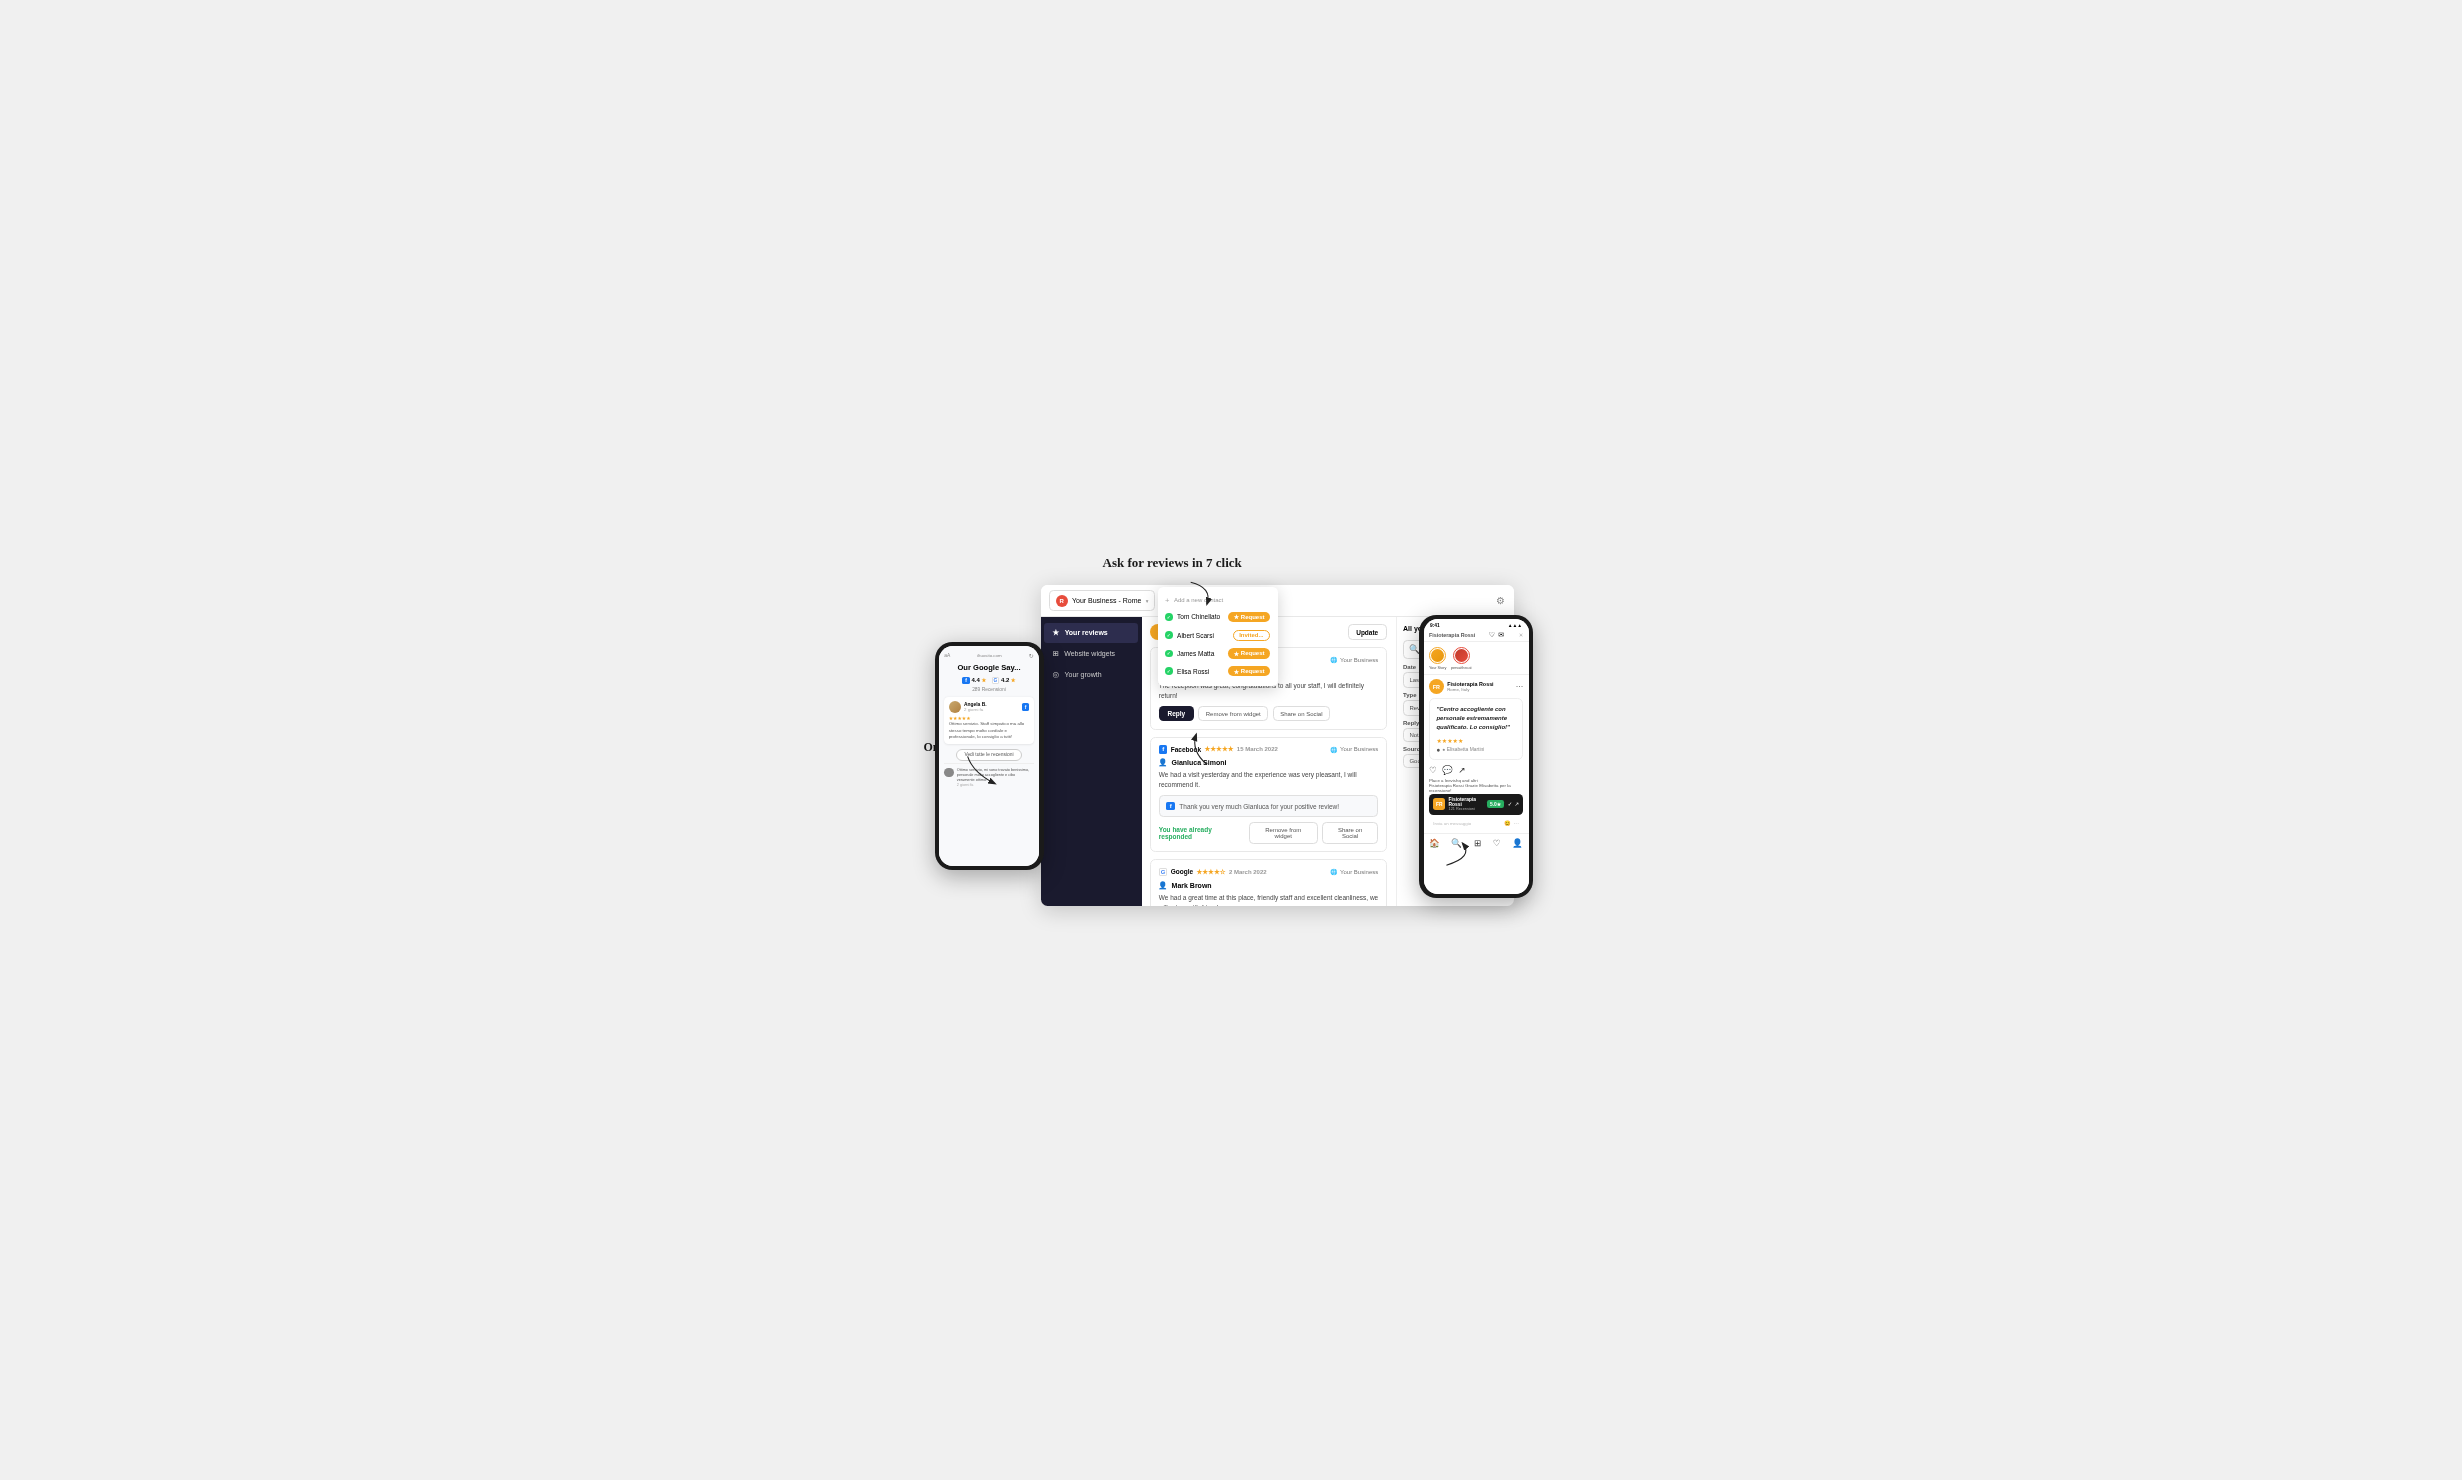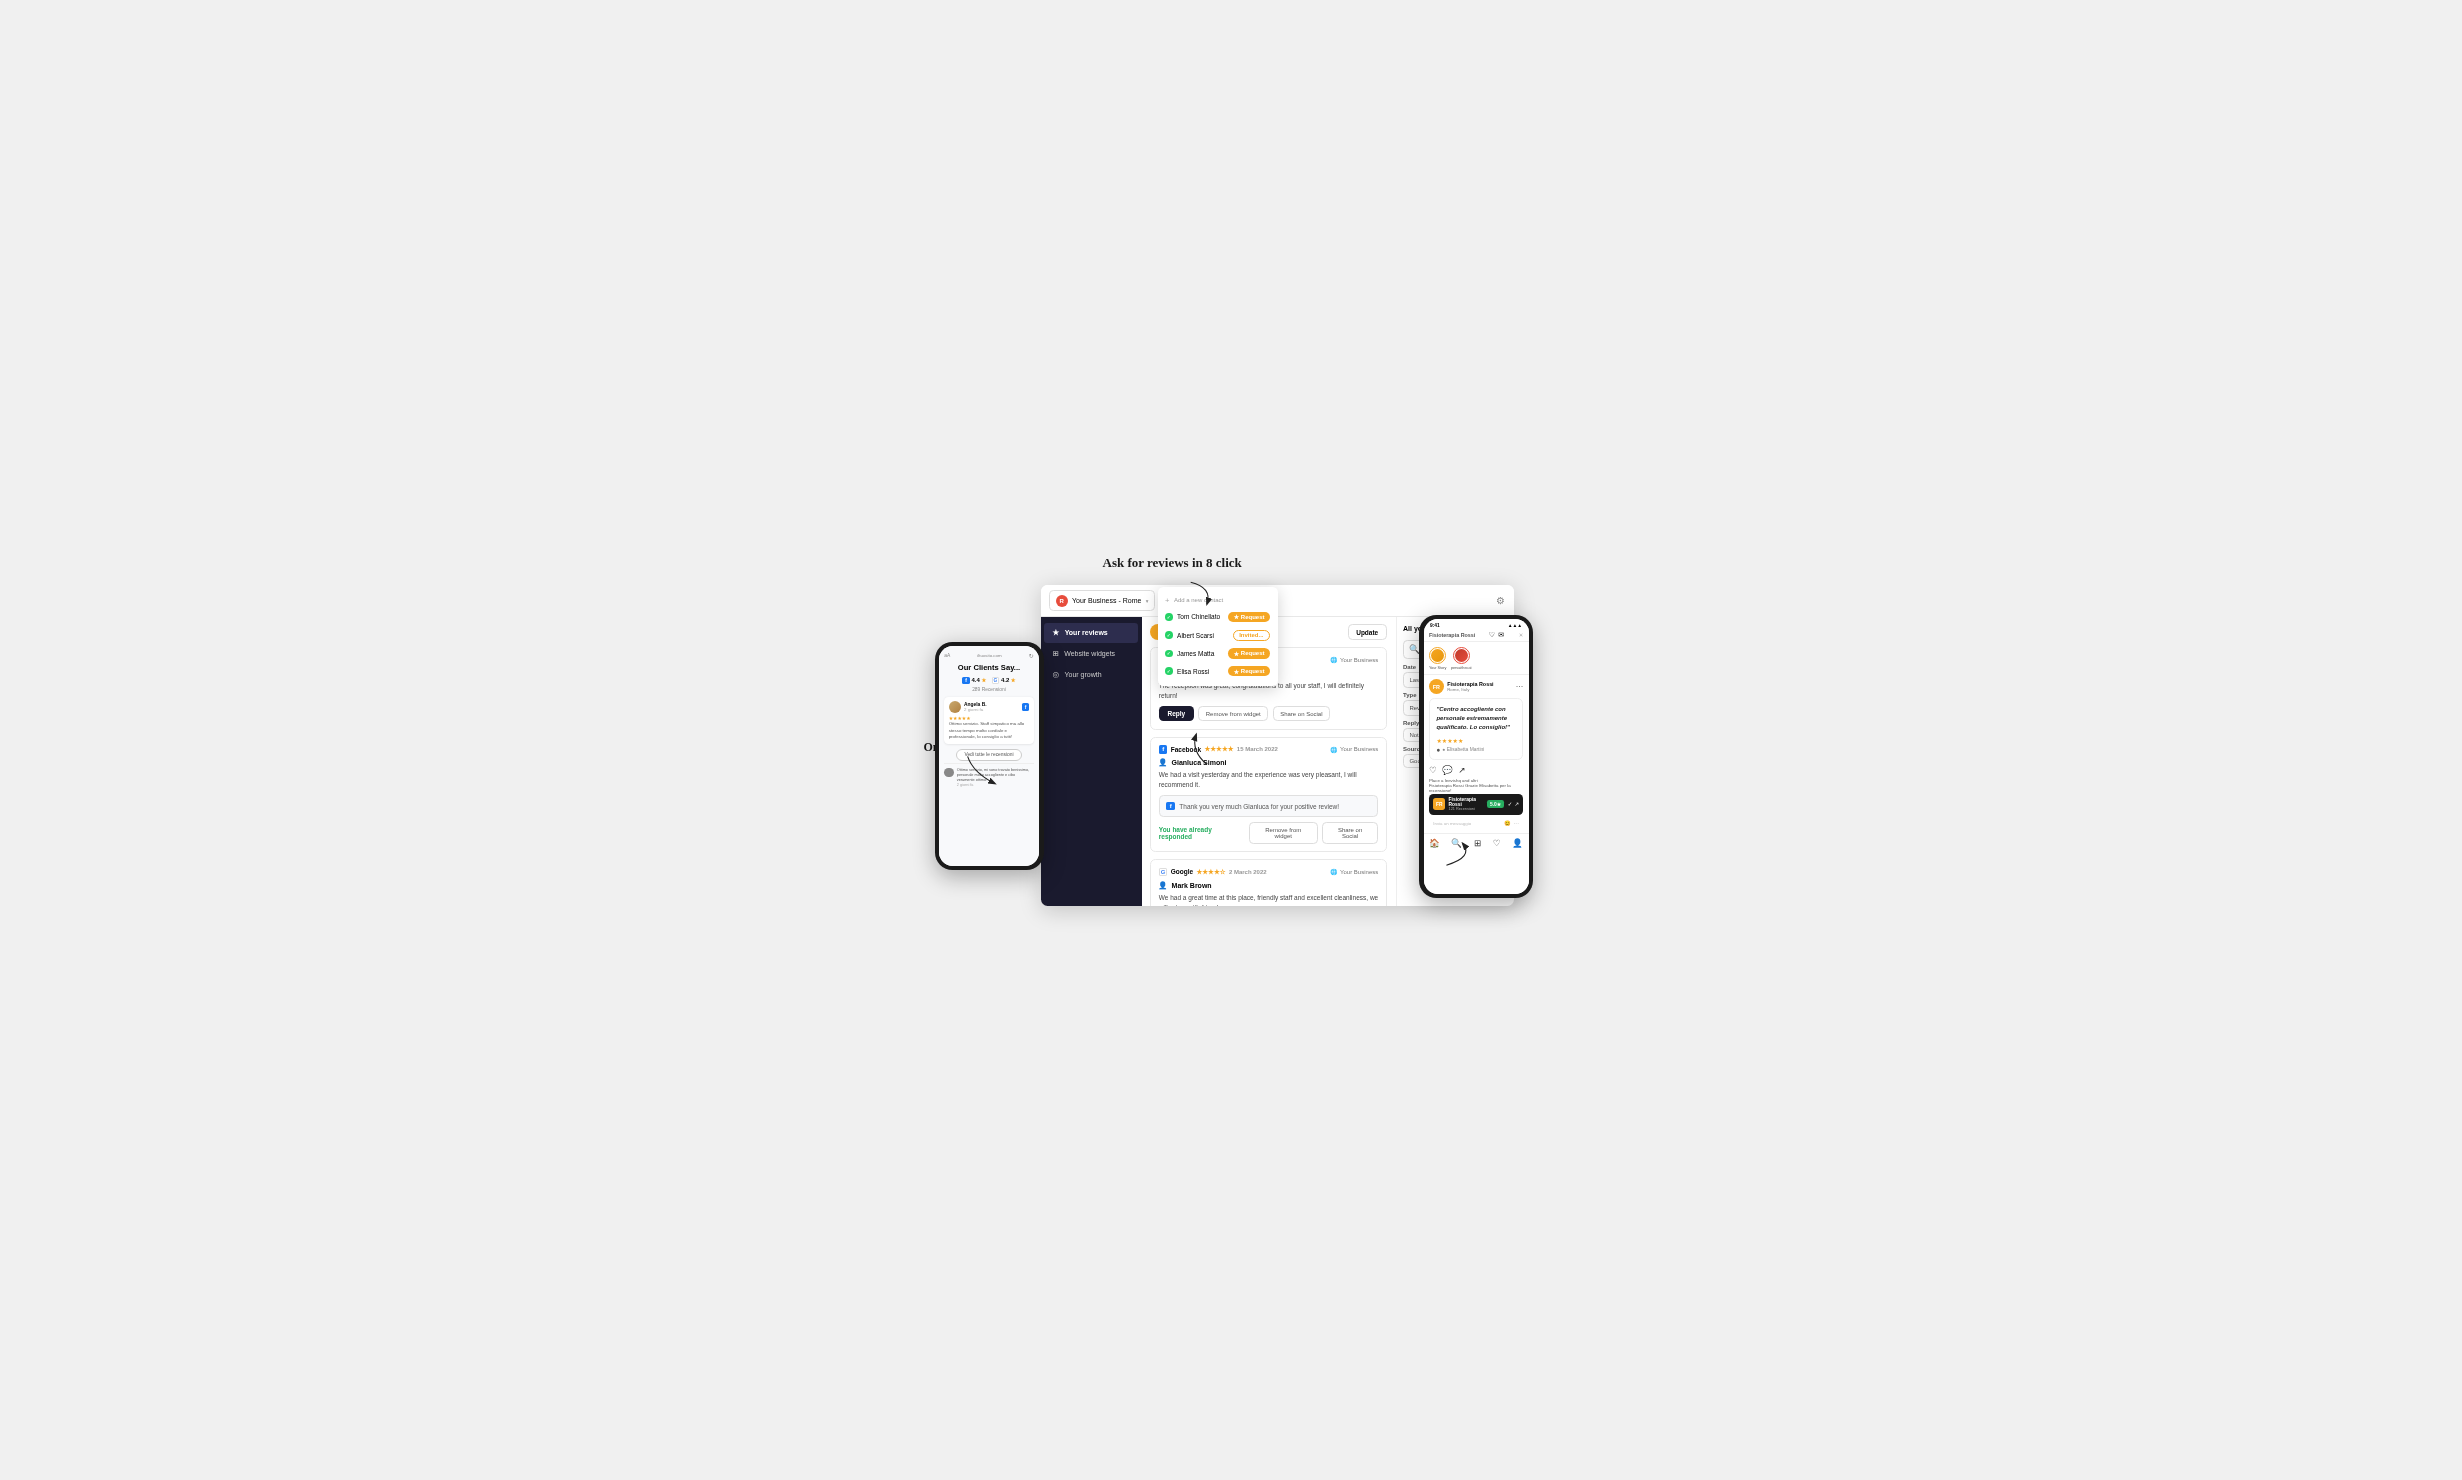--- a/index.html
+++ b/index.html
@@ -738,21 +738,21 @@
       padding: 1.1px 3.3px;
       border-radius: 2.2px;
     }
     .brand-icons { display: flex; gap: 2.2px; font-size: 5.4px; }
   </style>
 </head>
 <body>
 
 <div class="scene">
 
-  <div class="annotation annotation-top">Ask for reviews in 8 click</div>
+  <div class="annotation annotation-top">Ask for reviews in 7 click</div>
 
   <div class="annotation annotation-left">On your website</div>
 
   <div class="annotation annotation-middle">Reply from here</div>
 
   <div class="annotation annotation-social">Share on Social media</div>
 
   <svg class="arrows-svg" xmlns="http://www.w3.org/2000/svg" viewBox="0 0 1130 680" width="615" height="370">
 
     <path d="M490,50 Q530,60 520,90" stroke="#222" stroke-width="2" fill="none" marker-end="url(#arr)"></path>
@@ -982,21 +982,21 @@
     <div class="phone-left-inner">
       <div class="phone-left-screen">
 
         <div class="phone-browser-bar">
           <span style="font-size:4.9px;color:#888">aA</span>
           <span class="browser-url">iltuosito.com</span>
           <span style="font-size:6px;color:#888">↻</span>
         </div>
 
         <div>
-          <div class="widget-title">Our Clients Say...</div>
+          <div class="widget-title">Our Google Say...</div>
           <div class="widget-ratings">
             <div class="rating-item">
               <div class="fb-icon-sm">f</div>
               <span>4.4</span>
               <span class="star-sm">★</span>
             </div>
             <div class="rating-item">
               <div class="g-icon-sm">G</div>
               <span>4.2</span>
               <span class="star-sm">★</span>

